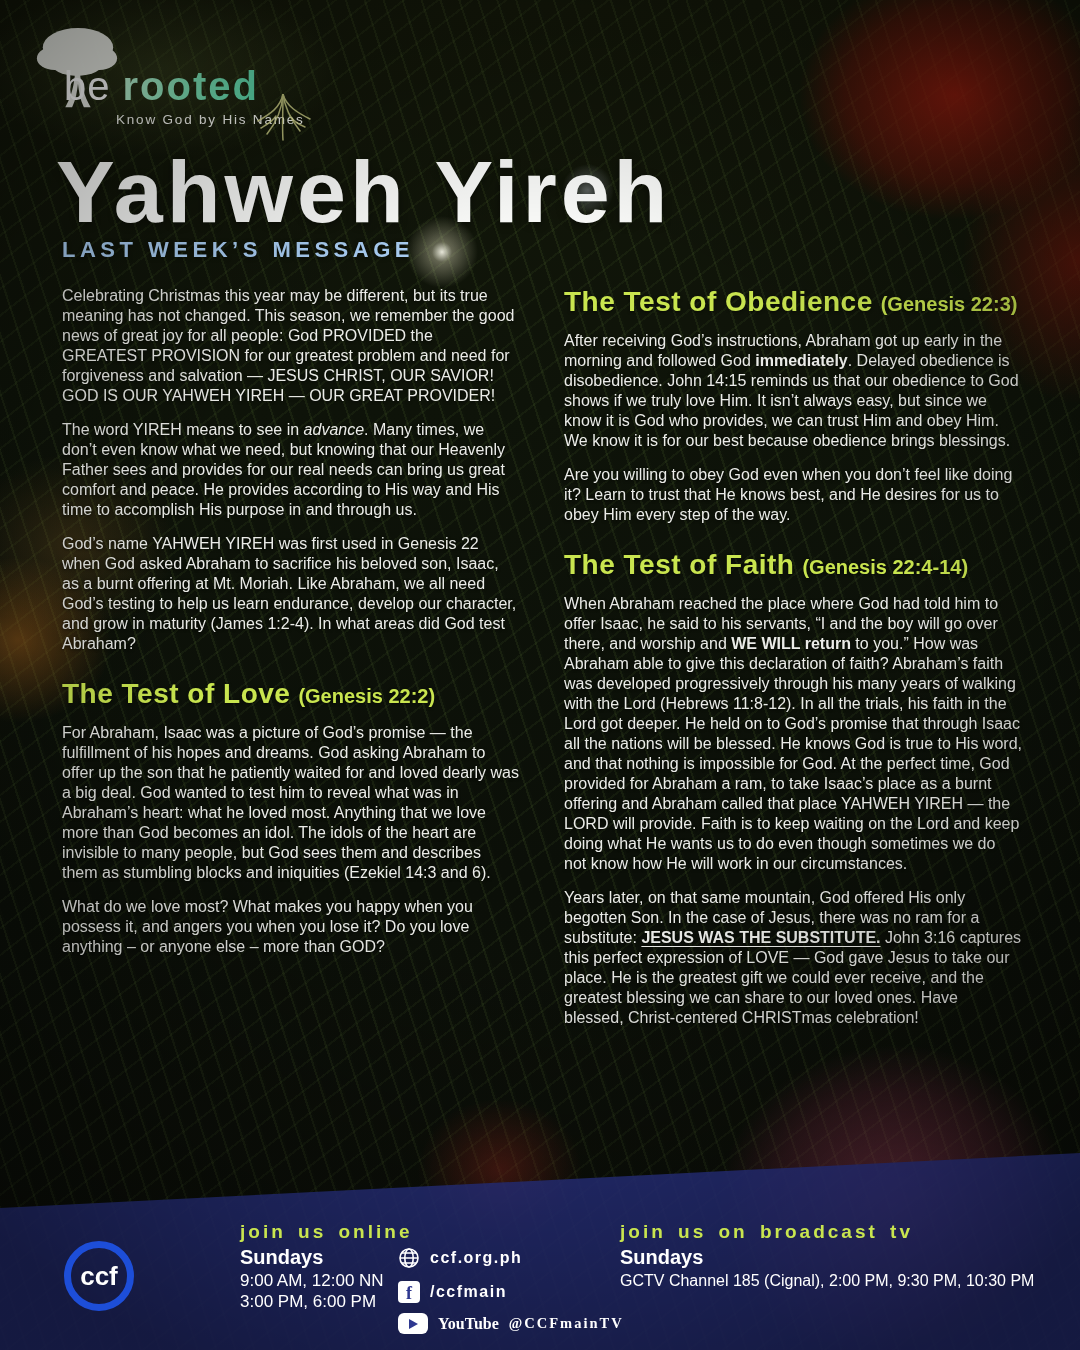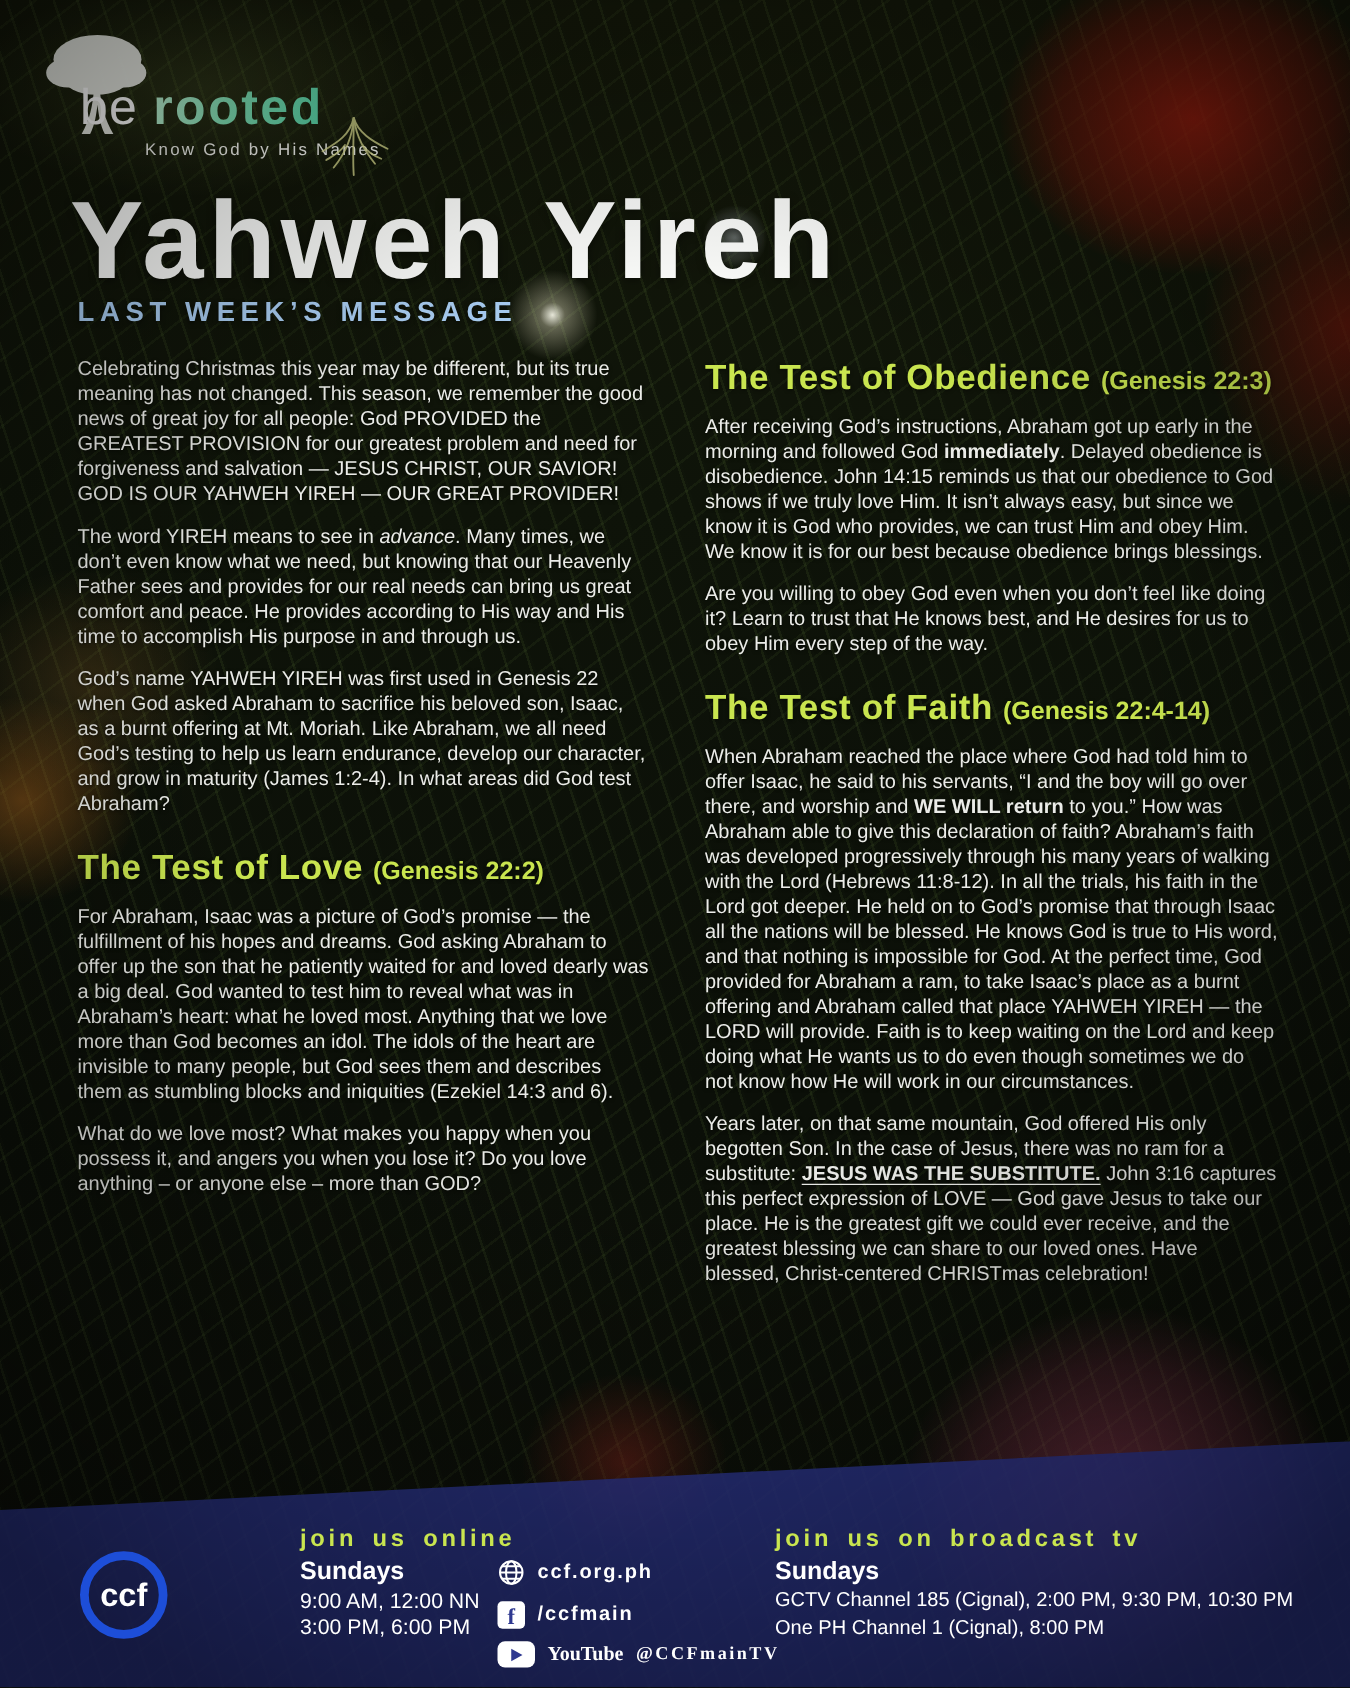--- a/index.html
+++ b/index.html
@@ -193,16 +193,15 @@
       <span class="yt-play"></span>
     </span>
   <span class="yt-brand">YouTube</span>
   <span class="yt-handle">@CCFmainTV</span>
 </div>
 
 <div class="footer-item join-heading jh-broadcast">join us on broadcast tv</div>
 <div class="footer-item day-label day-broadcast">Sundays</div>
 <div class="footer-item broadcast-lines" id="broadcast-lines">
     <div><span class="bl-bold">GCTV Channel 185 (Cignal),</span><span> 2:00 PM, 9:30 PM, 10:30 PM</span></div>
-    <div><span class="bl-bold">One PH Channel 1 (Cignal),</span><span> 8:00 PM</span></div>
   </div>
 
 <div class="vignette"></div>
 
 </body></html>

